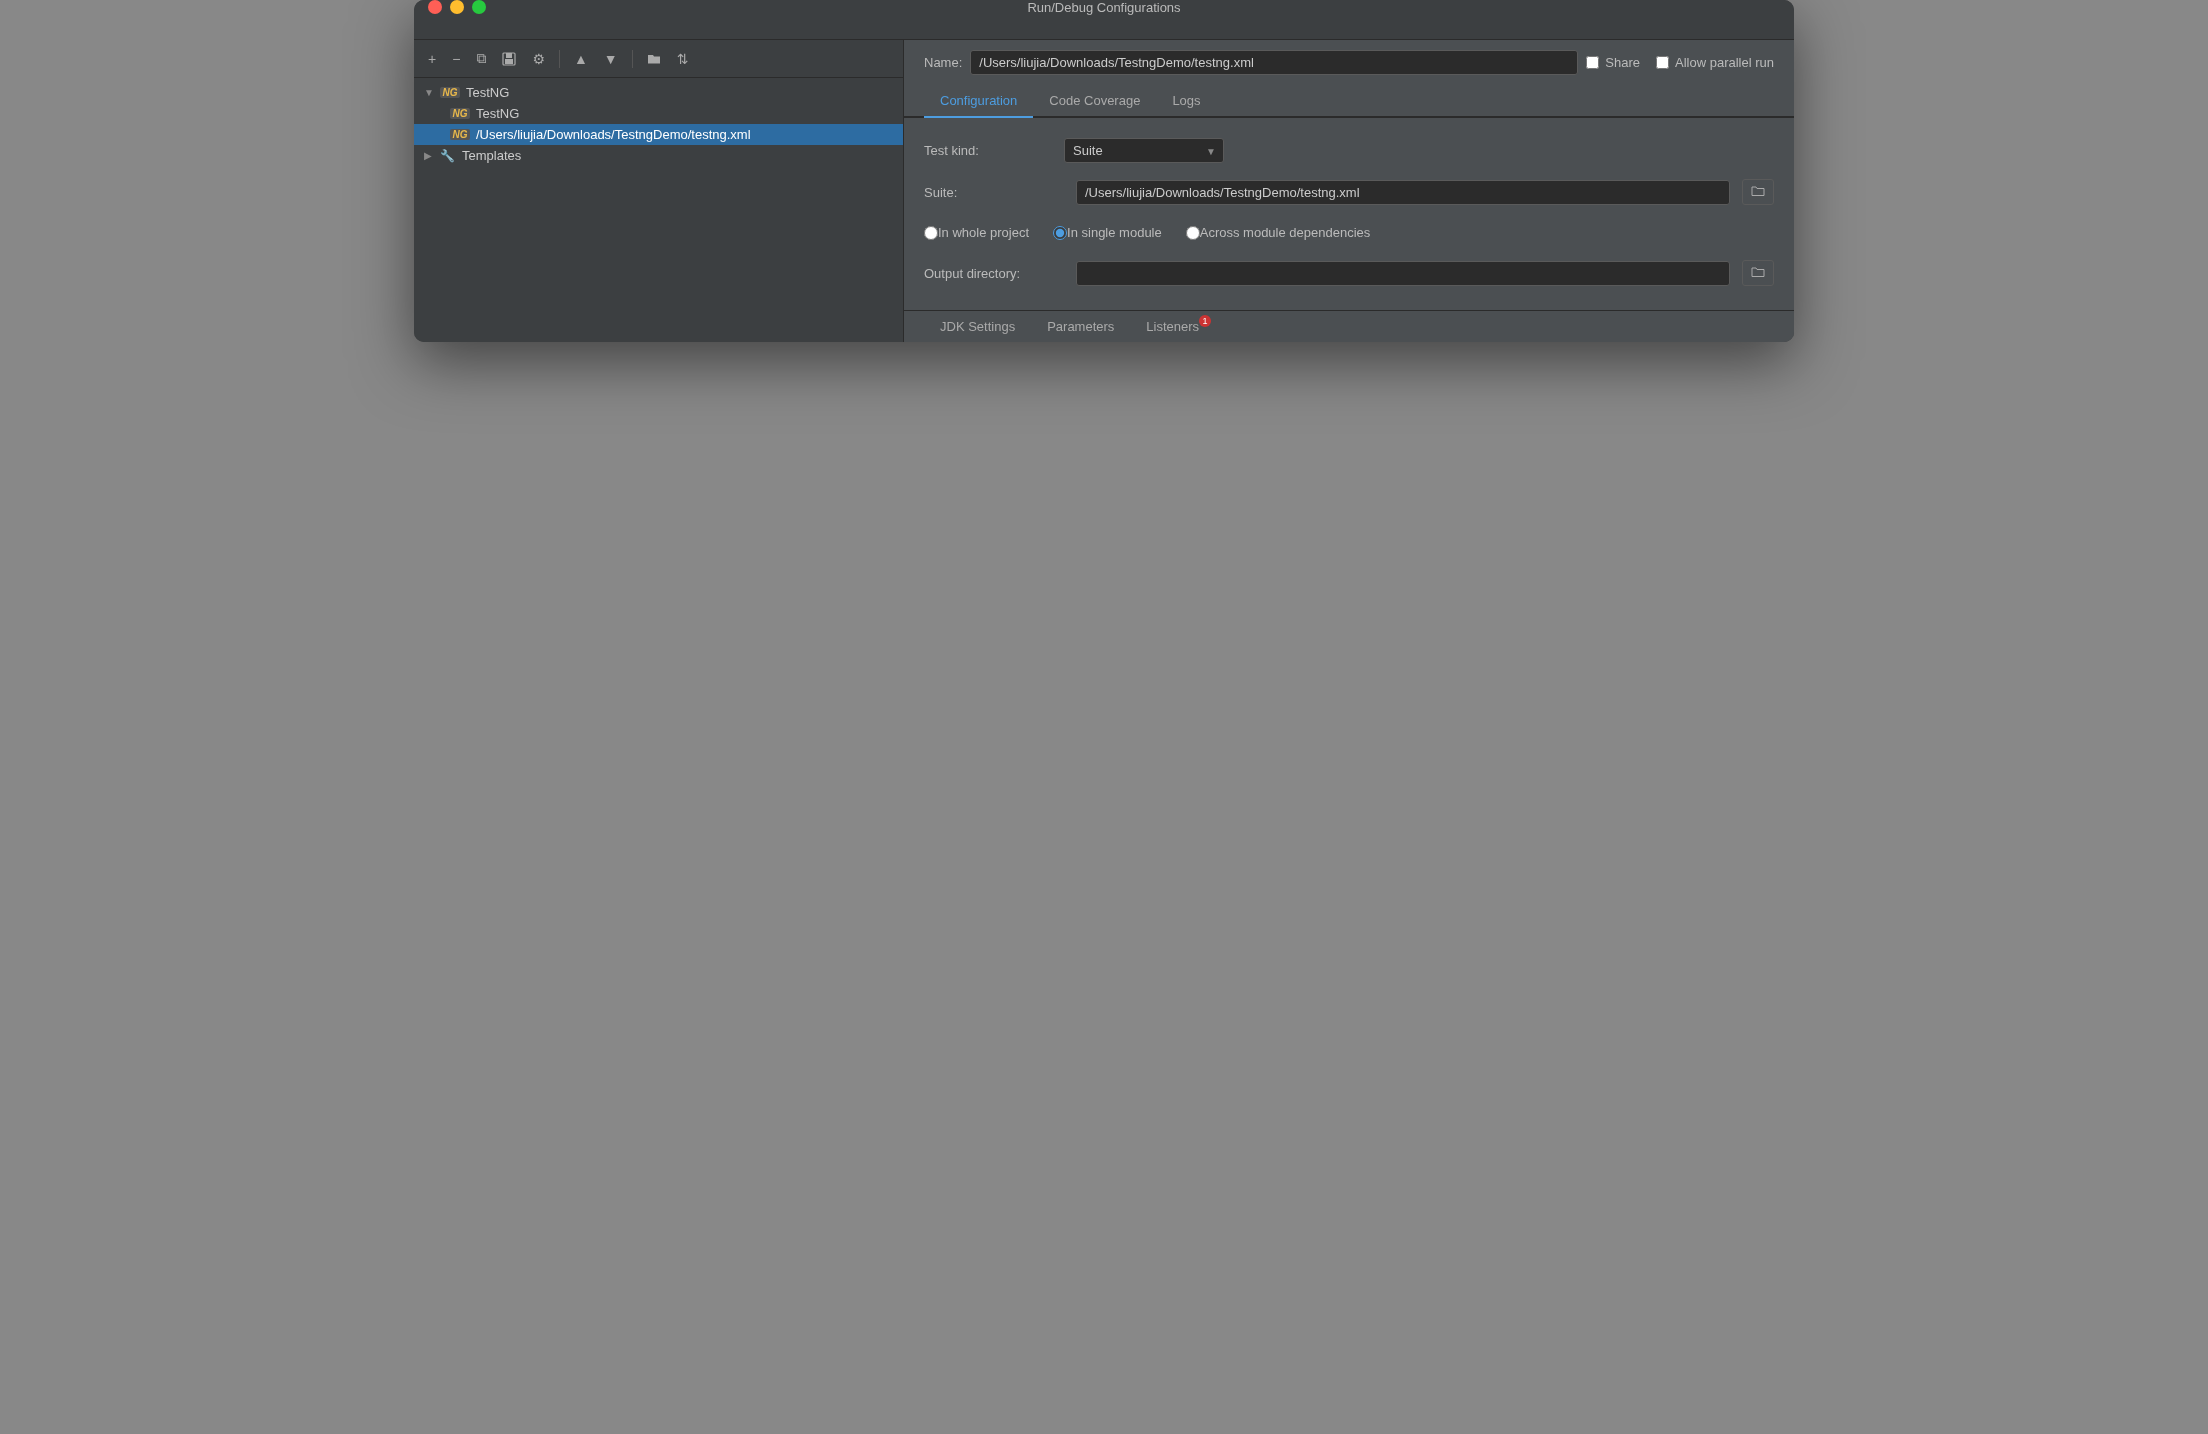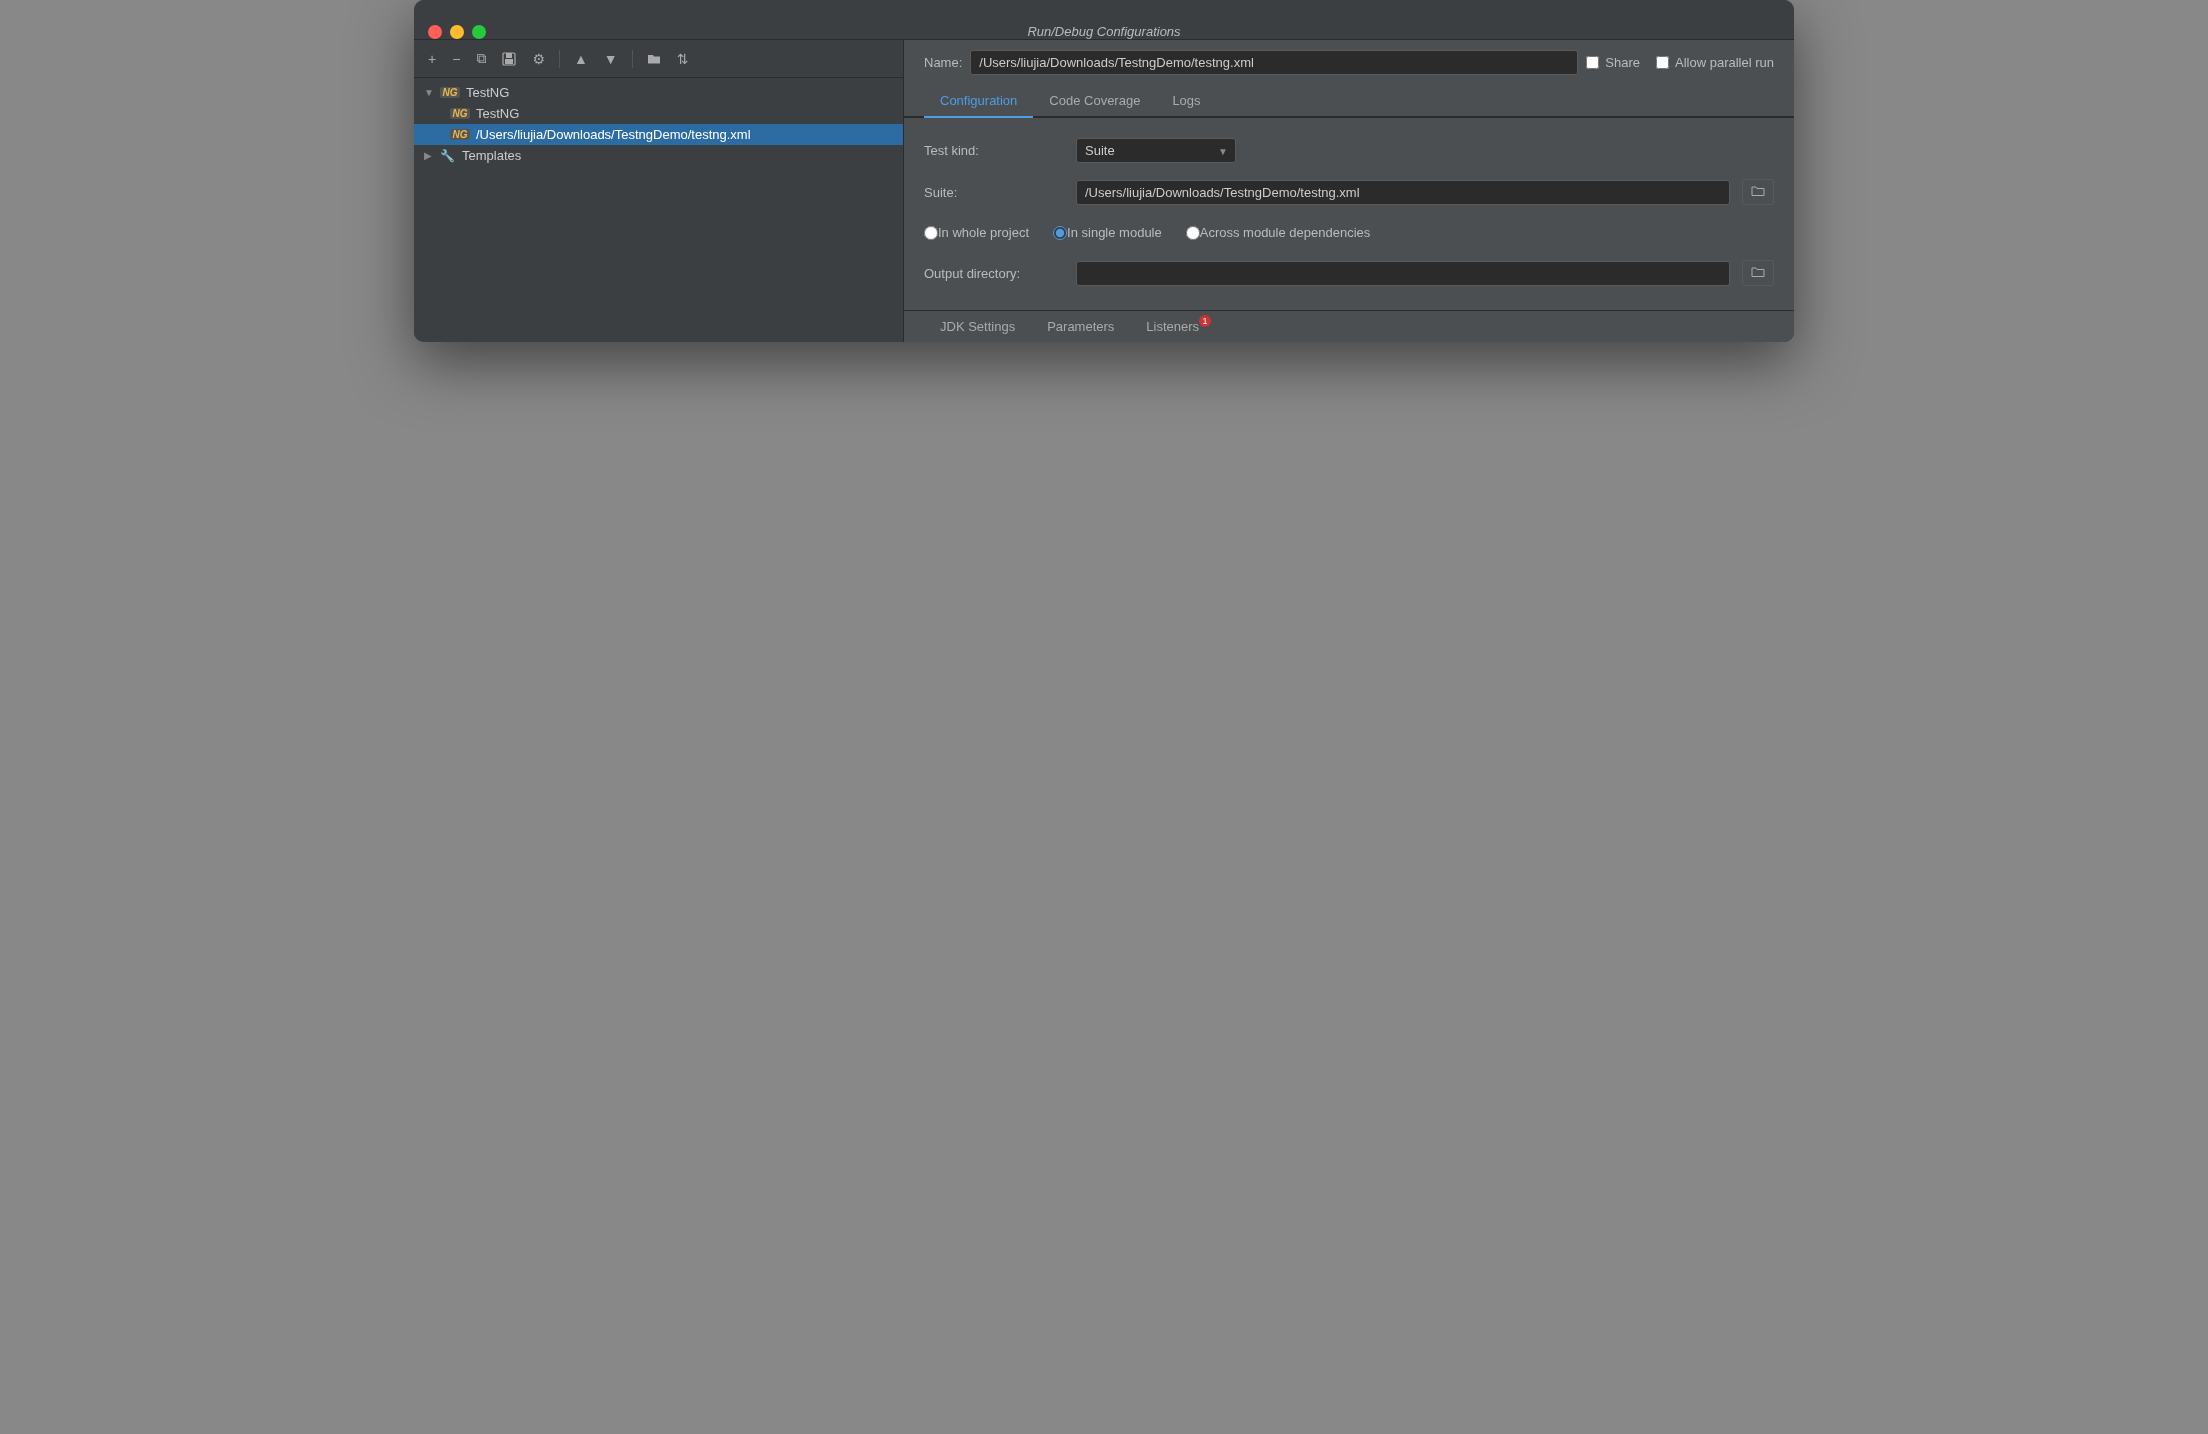--- a/index.html
+++ b/index.html
@@ -19,25 +19,24 @@
       box-shadow: 0 20px 60px rgba(0,0,0,0.5);
       position: absolute;
       top: 0;
       left: 50%;
       transform: translateX(-50%);
     }
     .title-bar {
       background: #3c3f41;
       height: 40px;
       display: flex;
-      align-items: flex-end;
+      align-items: flex-start;
       justify-content: center;
       position: relative;
       border-bottom: 1px solid #2b2b2b;
-      font-style: italic;
     }
     .traffic-lights {
       position: absolute;
       left: 14px;
       display: flex;
       gap: 8px;
       align-items: center;
     }
     .traffic-light {
       width: 14px;
@@ -201,21 +200,20 @@
     
     .form-area {
       padding: 20px;
       display: flex;
       flex-direction: column;
       gap: 16px;
     }
     .form-row {
       display: flex;
       align-items: center;
-      gap: 12px;
     }
     .form-label {
       color: #bbb;
       font-size: 13px;
       min-width: 140px;
     }
     .form-select {
       background: #2b2b2b;
       border: 1px solid #5a5a5a;
       color: #ccc;

